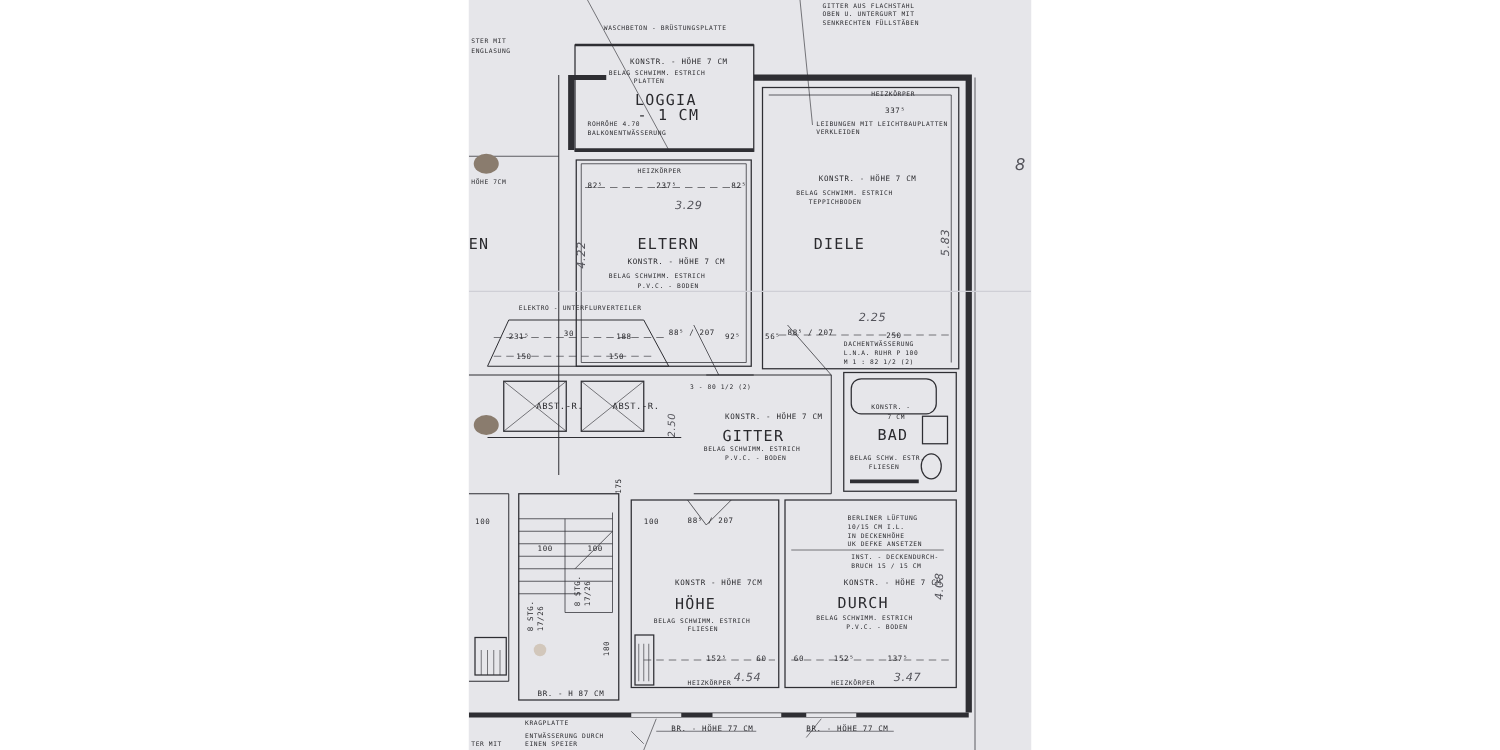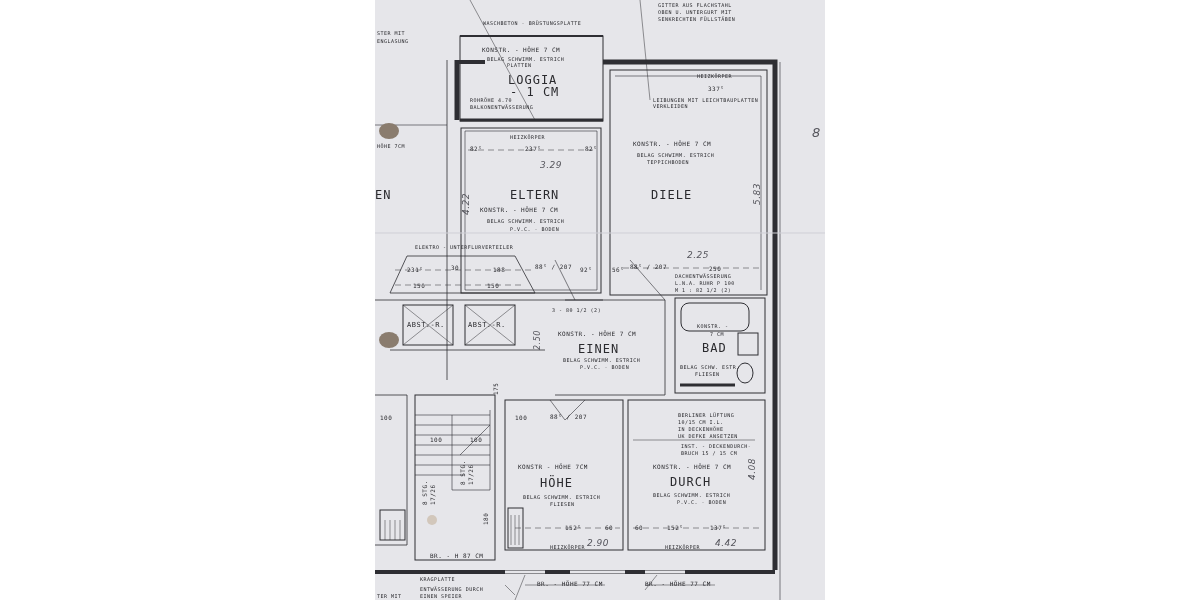--- a/index.html
+++ b/index.html
@@ -2,21 +2,21 @@
 <html><head>
 <meta charset="utf-8">
 <style>
   html,body{margin:0;padding:0;background:#ffffff;}
   body{width:1200px;height:600px;position:relative;overflow:hidden;font-family:"DejaVu Sans Mono",monospace;}
   #sheet{position:absolute;left:375px;top:0;width:450px;height:600px;background:#e6e6ea;overflow:hidden;}
   #plan{position:absolute;left:0;top:0;width:450px;height:600px;}
   .t{position:absolute;color:#2a2a2e;white-space:nowrap;letter-spacing:0.5px;}
   .room{font-size:12px;font-weight:normal;letter-spacing:1px;}
   .sm{font-size:5px;}
-  .md{font-size:6px;}
+  .md{font-size:6px;margin-left:22px;}
   .hand{font-family:"DejaVu Sans",sans-serif;font-style:italic;color:#55555c;font-size:9px;}
   .dim{font-size:6px;}
   .rot{transform:rotate(-90deg);transform-origin:left top;}
 </style>
 </head>
 <body>
 
 <div id="sheet">
 
   <svg id="plan" viewBox="0 0 450 600" xmlns="http://www.w3.org/2000/svg">
@@ -152,21 +152,21 @@
   <div class="t dim" style="left:205px;top:266px">92⁵</div>
   <div class="t dim" style="left:237px;top:266px">56⁵</div>
   <div class="t dim" style="left:38px;top:282px">150</div>
   <div class="t dim" style="left:112px;top:282px">150</div>
 
   <div class="t md" style="left:32px;top:321px;font-size:7px">ABST.-R.</div>
   <div class="t md" style="left:93px;top:321px;font-size:7px">ABST.-R.</div>
 
   <div class="t sm" style="left:177px;top:307px">3 - 80 1/2 (2)</div>
   <div class="t md" style="left:183px;top:330px">KONSTR. - HÖHE 7 CM</div>
-  <div class="t room" style="left:203px;top:342px">EINEN</div>
+  <div class="t room" style="left:203px;top:342px">GITTER</div>
   <div class="t sm" style="left:188px;top:357px">BELAG SCHWIMM. ESTRICH</div>
   <div class="t sm" style="left:205px;top:364px">P.V.C. - BODEN</div>
   <div class="t hand rot" style="left:158px;top:350px;font-size:8px">2.50</div>
 
   <div class="t sm" style="left:322px;top:323px">KONSTR. -</div>
   <div class="t sm" style="left:335px;top:331px">7 CM</div>
   <div class="t room" style="left:327px;top:341px">BAD</div>
   <div class="t sm" style="left:305px;top:364px">BELAG SCHW. ESTR.</div>
   <div class="t sm" style="left:320px;top:371px">FLIESEN</div>
 
@@ -178,32 +178,32 @@
   <div class="t sm" style="left:306px;top:450px">BRUCH 15 / 15 CM</div>
   <div class="t md" style="left:278px;top:463px">KONSTR. - HÖHE 7 CM</div>
   <div class="t room" style="left:295px;top:475px">DURCH</div>
   <div class="t sm" style="left:278px;top:492px">BELAG SCHWIMM. ESTRICH</div>
   <div class="t sm" style="left:302px;top:499px">P.V.C. - BODEN</div>
   <div class="t hand rot" style="left:372px;top:480px">4.08</div>
   <div class="t dim" style="left:260px;top:524px">60</div>
   <div class="t dim" style="left:292px;top:524px">152⁵</div>
   <div class="t dim" style="left:335px;top:524px">137⁵</div>
   <div class="t sm" style="left:290px;top:544px">HEIZKÖRPER</div>
-  <div class="t hand" style="left:340px;top:538px">4.42</div>
+  <div class="t hand" style="left:340px;top:538px">3.47</div>
 
   <div class="t dim" style="left:140px;top:414px">100</div>
   <div class="t dim" style="left:175px;top:413px">88⁵ / 207</div>
   <div class="t md" style="left:143px;top:463px">KONSTR - HÖHE 7CM</div>
   <div class="t room" style="left:165px;top:476px">HÖHE</div>
   <div class="t sm" style="left:148px;top:494px">BELAG SCHWIMM. ESTRICH</div>
   <div class="t sm" style="left:175px;top:501px">FLIESEN</div>
   <div class="t dim" style="left:190px;top:524px">152⁵</div>
   <div class="t dim" style="left:230px;top:524px">60</div>
   <div class="t sm" style="left:175px;top:544px">HEIZKÖRPER</div>
-  <div class="t hand" style="left:212px;top:538px">2.90</div>
+  <div class="t hand" style="left:212px;top:538px">4.54</div>
 
   <div class="t dim" style="left:55px;top:436px">100</div>
   <div class="t dim" style="left:95px;top:436px">100</div>
   <div class="t dim rot" style="left:46px;top:505px">8 STG.</div>
   <div class="t dim rot" style="left:54px;top:505px">17/26</div>
   <div class="t dim rot" style="left:84px;top:485px">8 STG.</div>
   <div class="t dim rot" style="left:92px;top:485px">17/26</div>
   <div class="t dim rot" style="left:117px;top:395px">175</div>
   <div class="t dim rot" style="left:107px;top:525px">180</div>
   <div class="t dim" style="left:55px;top:552px">BR. - H 87 CM</div>

